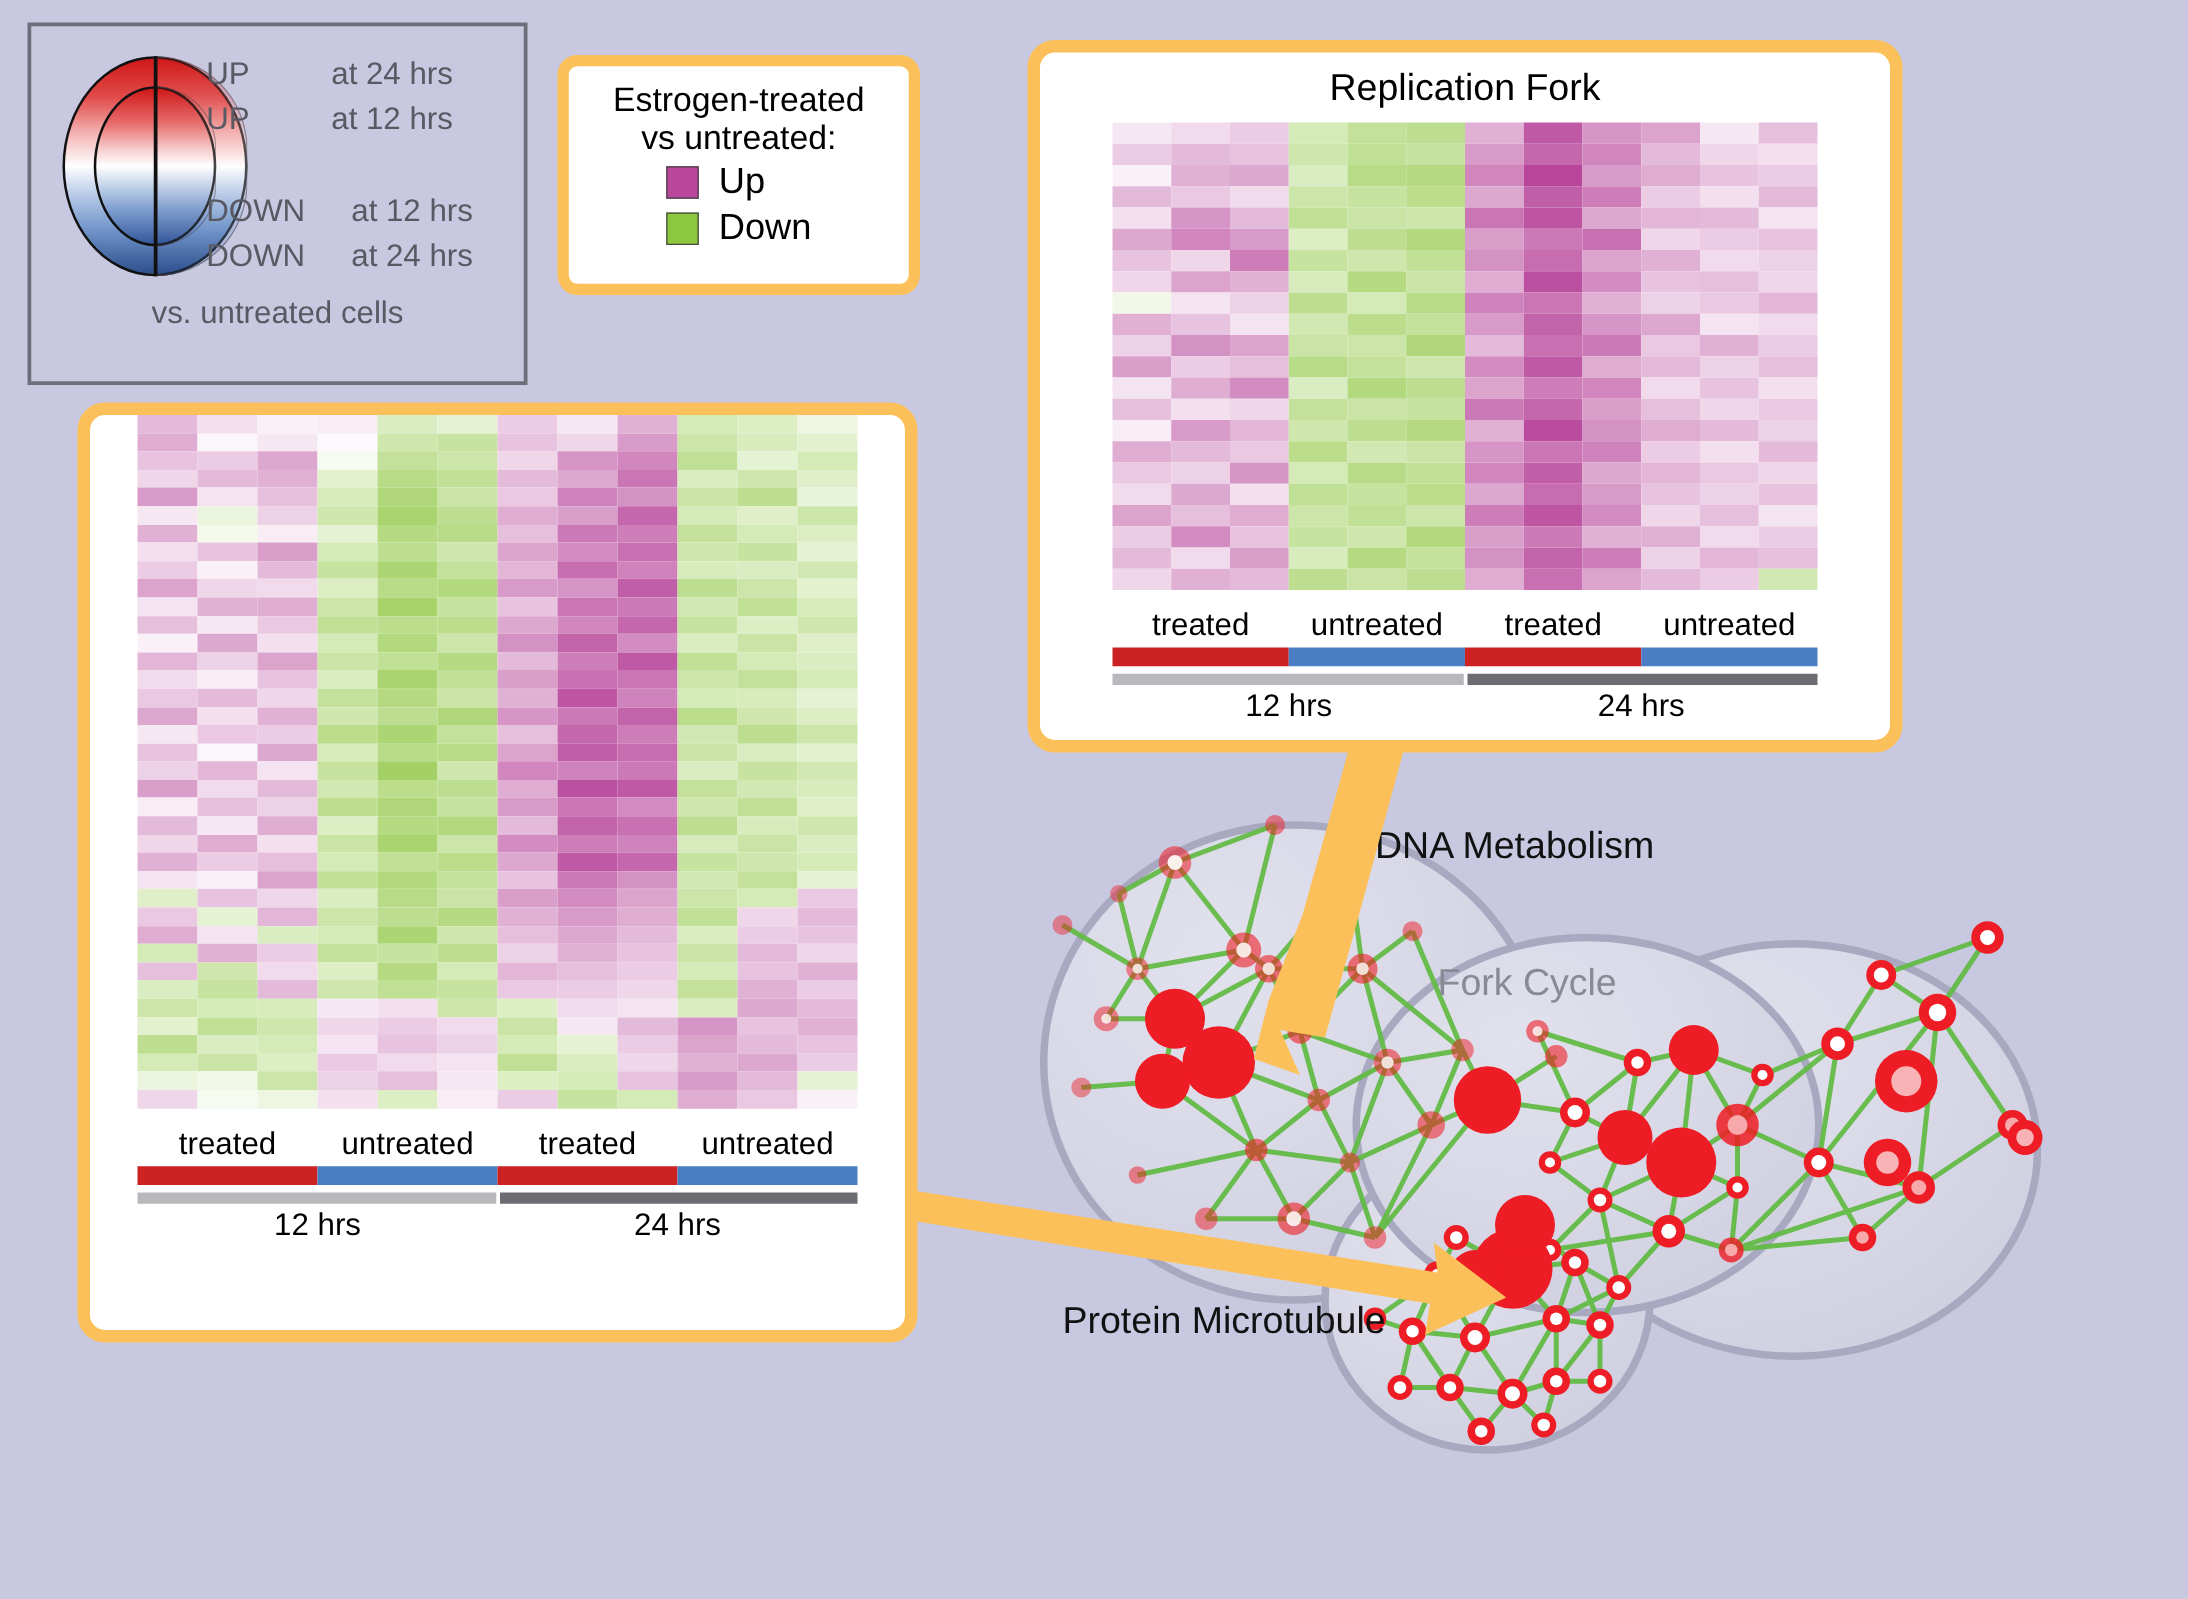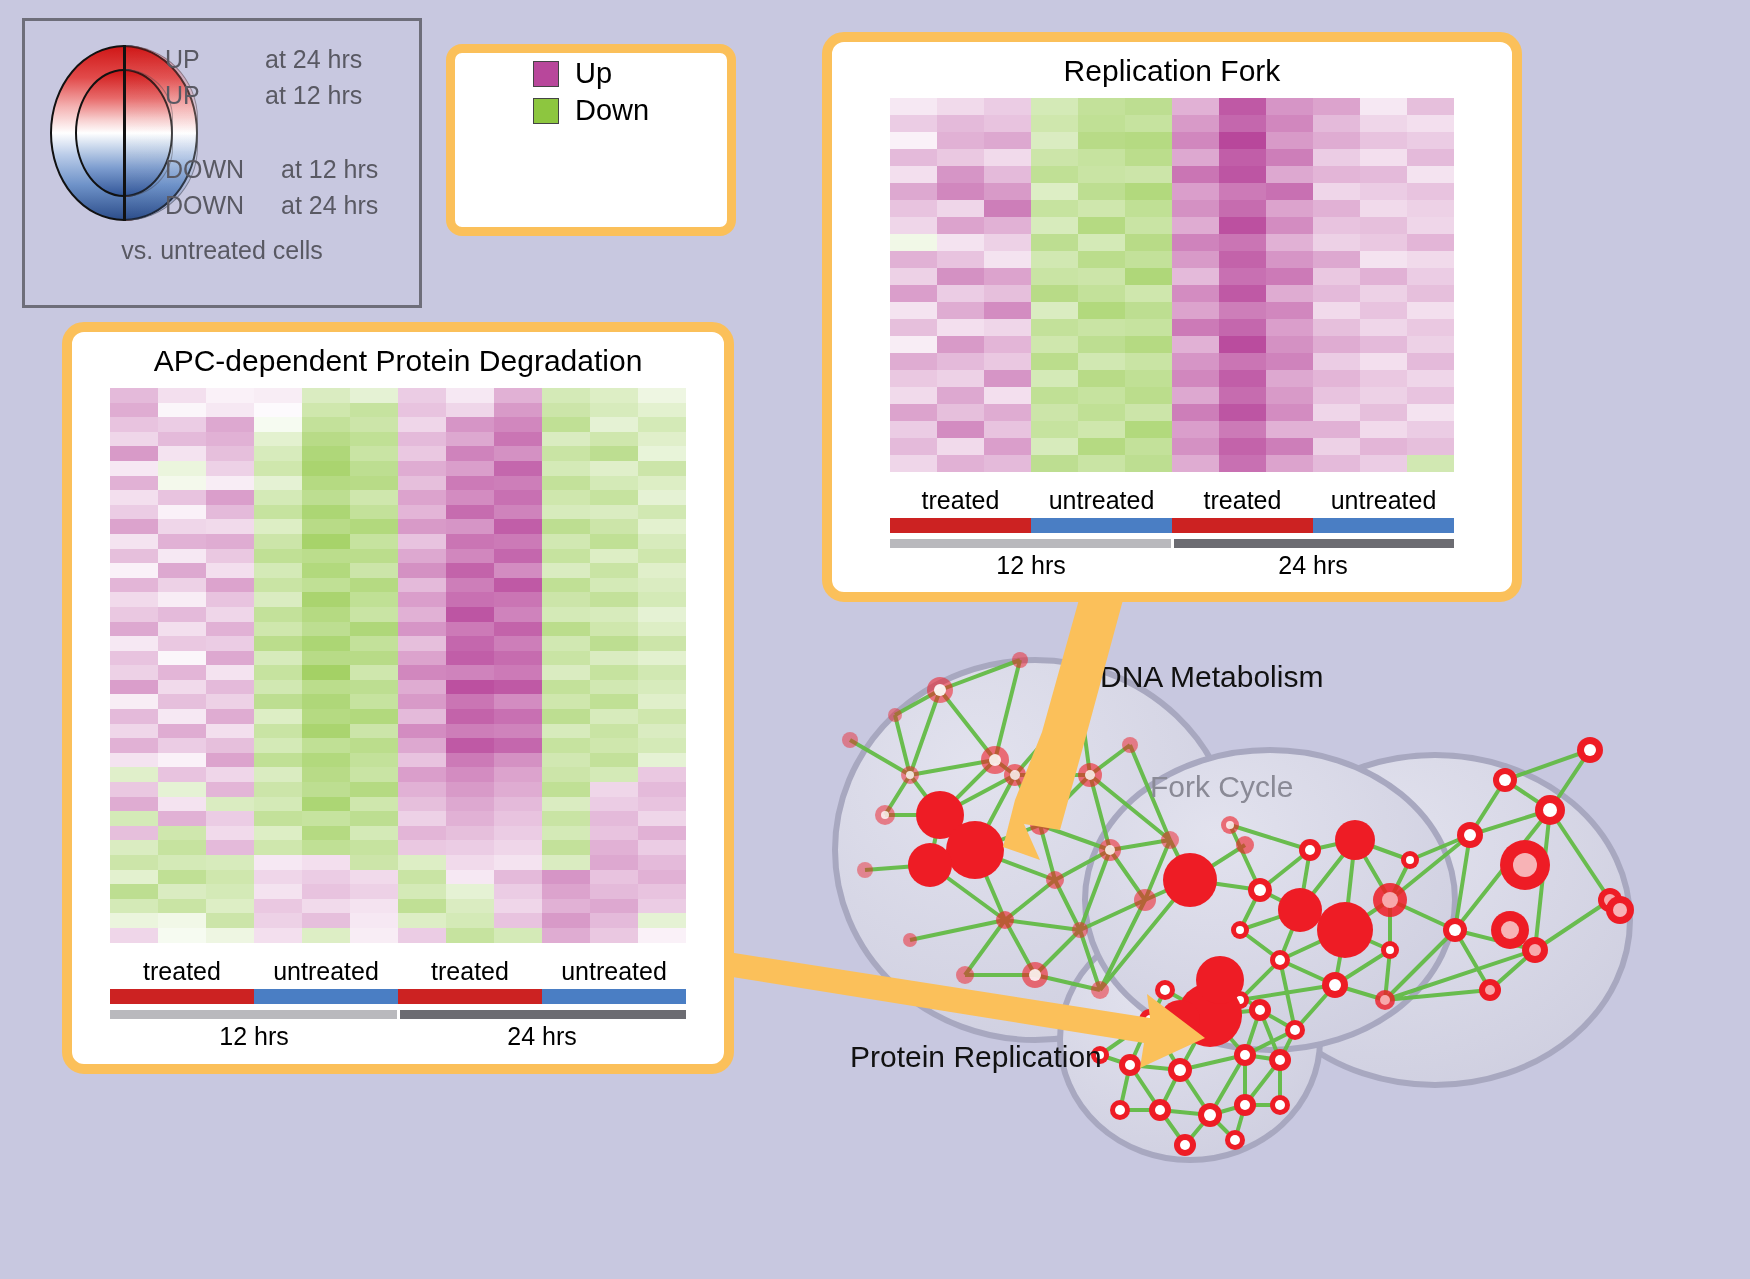--- a/index.html
+++ b/index.html
@@ -116,20 +116,24 @@
 
   <div class="wl-key" style="left:140px;top:170px;">DOWN</div>
   <div class="wl-row" style="left:256px;top:170px;">at 24 hrs</div>
 
   <div id="wheel-caption">
     <div>vs. untreated cells</div>
   </div>
 </div>
 
 <div class="abs" id="ud-legend">
+  <div id="ud-title">
+    <div>Estrogen-treated</div>
+    <div>vs untreated:</div>
+  </div>
   <div class="ud-row">
     <span class="ud-swatch" id="sw-up" style="background: rgb(184, 71, 155);"></span>
     <span class="ud-label">Up</span>
   </div>
   <div class="ud-row">
     <span class="ud-swatch" id="sw-down" style="background: rgb(141, 198, 63);"></span>
     <span class="ud-label">Down</span>
   </div>
 </div>
 
@@ -419,21 +423,20 @@
       <span class="seg-t24"></span>
     </div>
     <div class="axis-times">
       <span>12 hrs</span>
       <span>24 hrs</span>
     </div>
   </div>
 </div>
 
 <div class="abs panel" id="panel-apc">
-  <div class="panel-title">APC-dependent Protein Degradation</div>
   <div class="hm" id="hm-apc" style="grid-template-columns: repeat(12, 48px); grid-template-rows: repeat(38, 14.6px); width: 576px;">
       <div class="hm-cell" style="background: rgb(228, 186, 218);"></div>
       <div class="hm-cell" style="background: rgb(243, 223, 238);"></div>
       <div class="hm-cell" style="background: rgb(250, 241, 248);"></div>
       <div class="hm-cell" style="background: rgb(248, 237, 245);"></div>
       <div class="hm-cell" style="background: rgb(218, 236, 193);"></div>
       <div class="hm-cell" style="background: rgb(229, 242, 212);"></div>
       <div class="hm-cell" style="background: rgb(235, 204, 228);"></div>
       <div class="hm-cell" style="background: rgb(246, 232, 243);"></div>
       <div class="hm-cell" style="background: rgb(225, 177, 213);"></div>
@@ -1085,21 +1088,21 @@
       <circle cx="720" cy="330" r="19" fill="#ee1c25"></circle>
         <circle cx="720" cy="330" r="9" fill="#f7b3b6"></circle>
       <circle cx="830" cy="310" r="14" fill="#ee1c25"></circle>
         <circle cx="830" cy="310" r="7" fill="#f7b3b6"></circle>
     </g>
   </svg>
 
   <div class="cluster-label lbl-dna" style="left:310px;top:60px;">DNA Metabolism</div>
   <div class="cluster-label lbl-cc" style="left:360px;top:170px;">Fork Cycle</div>
   <div class="cluster-label lbl-ub" style="left:60px;top:440px;">
-    <div>Protein Replication</div>
+    <div>Protein Microtubule</div>
   </div>
 </div>
 
 <svg class="abs" id="arrows">
 
   <path d="M1123,600 L1085,740 L1060,830 L1024,824 L1040,860 L1003,847 L1015,800 L1042,732 L1080,596 Z" fill="#fbc05a"></path>
 
   <path d="M728,952 L1150,1018 L1147,994 L1205,1038 L1140,1068 L1144,1043 L726,976 Z" fill="#fbc05a"></path>
 </svg>
 

